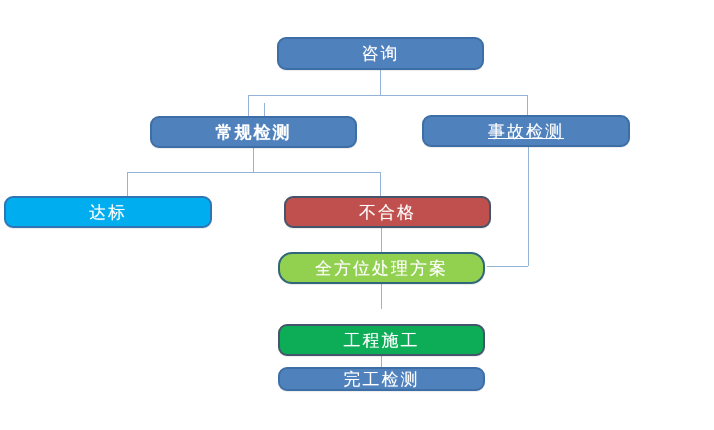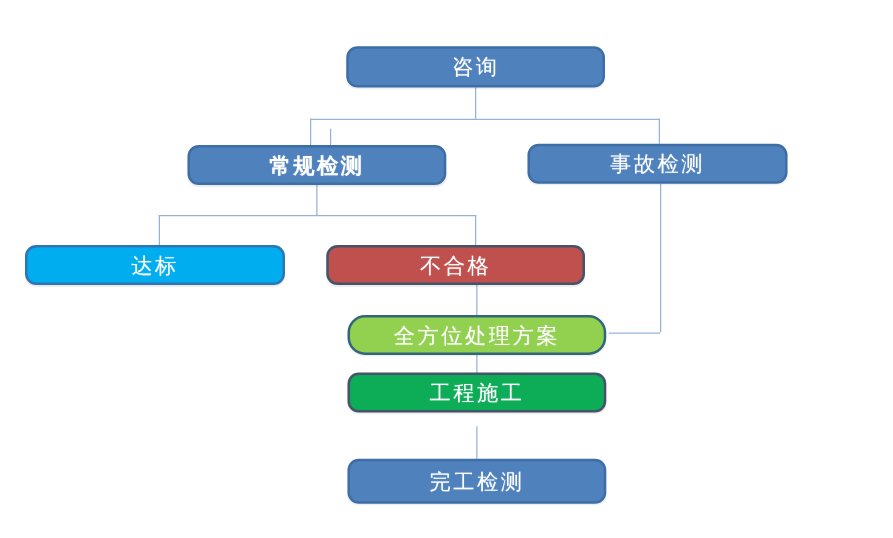--- a/index.html
+++ b/index.html
@@ -33,25 +33,25 @@
     position: absolute;
     background: #95b3d7;
   }
   .vline { width: 1px; }
   .hline { height: 1px; }
 
   
   .pos-consulting        { left: 277px; top: 37px;  width: 207px; height: 33px; }
   .pos-routine-testing   { left: 150px; top: 116px; width: 207px; height: 32px; }
   .pos-accident-testing  { left: 422px; top: 115px; width: 208px; height: 32px; }
-  .pos-up-to-standard    { left: 20px;  top: 196px; width: 208px; height: 32px; }
-  .pos-unqualified       { left: 261px; top: 196px; width: 207px; height: 32px; }
+  .pos-up-to-standard    { left: 4px;  top: 196px; width: 208px; height: 32px; }
+  .pos-unqualified       { left: 284px; top: 196px; width: 207px; height: 32px; }
   .pos-comprehensive-plan{ left: 278px; top: 252px; width: 207px; height: 32px; border-radius: 14px; }
-  .pos-construction      { left: 278px; top: 298px; width: 207px; height: 32px; }
-  .pos-completion-testing{ left: 278px; top: 367px; width: 207px; height: 36px; }
+  .pos-construction      { left: 278px; top: 324px; width: 207px; height: 32px; }
+  .pos-completion-testing{ left: 278px; top: 367px; width: 207px; height: 24px; }
 
   
   .l1  { left: 380px; top: 70px;  height: 25px; }
   .l2  { left: 248px; top: 95px;  width: 280px; }
   .l3  { left: 248px; top: 95px;  height: 21px; }
   .l4  { left: 527px; top: 95px;  height: 20px; }
   .l5  { left: 264px; top: 103px; height: 13px; }
   .l6  { left: 253px; top: 148px; height: 24px; }
   .l7  { left: 127px; top: 172px; width: 254px; }
   .l8  { left: 127px; top: 172px; height: 24px; }
@@ -83,21 +83,21 @@
   <div class="line vline l14"></div>
 
   <div class="node pos-consulting" style="background: rgb(79, 129, 189); border-color: rgb(61, 110, 165); color: rgb(255, 255, 255);">
     <span>咨询</span>
   </div>
 
   <div class="node pos-routine-testing" style="background: rgb(79, 129, 189); border-color: rgb(61, 110, 165); color: rgb(255, 255, 255); font-weight: bold;">
     <span>常规检测</span>
   </div>
 
-  <div class="node pos-accident-testing" style="background: rgb(79, 129, 189); border-color: rgb(61, 110, 165); color: rgb(255, 255, 255);">
+  <div class="node pos-accident-testing" style="background: rgb(79, 129, 189); border-color: rgb(61, 110, 165); color: rgb(255, 255, 255); text-decoration: underline;">
     <span>事故检测</span>
   </div>
 
   <div class="node pos-up-to-standard" style="background: rgb(0, 174, 239); border-color: rgb(46, 117, 182); color: rgb(255, 255, 255);">
     <span>达标</span>
   </div>
 
   <div class="node pos-unqualified" style="background: rgb(192, 80, 77); border-color: rgb(68, 84, 106); color: rgb(255, 255, 255);">
     <span>不合格</span>
   </div>

